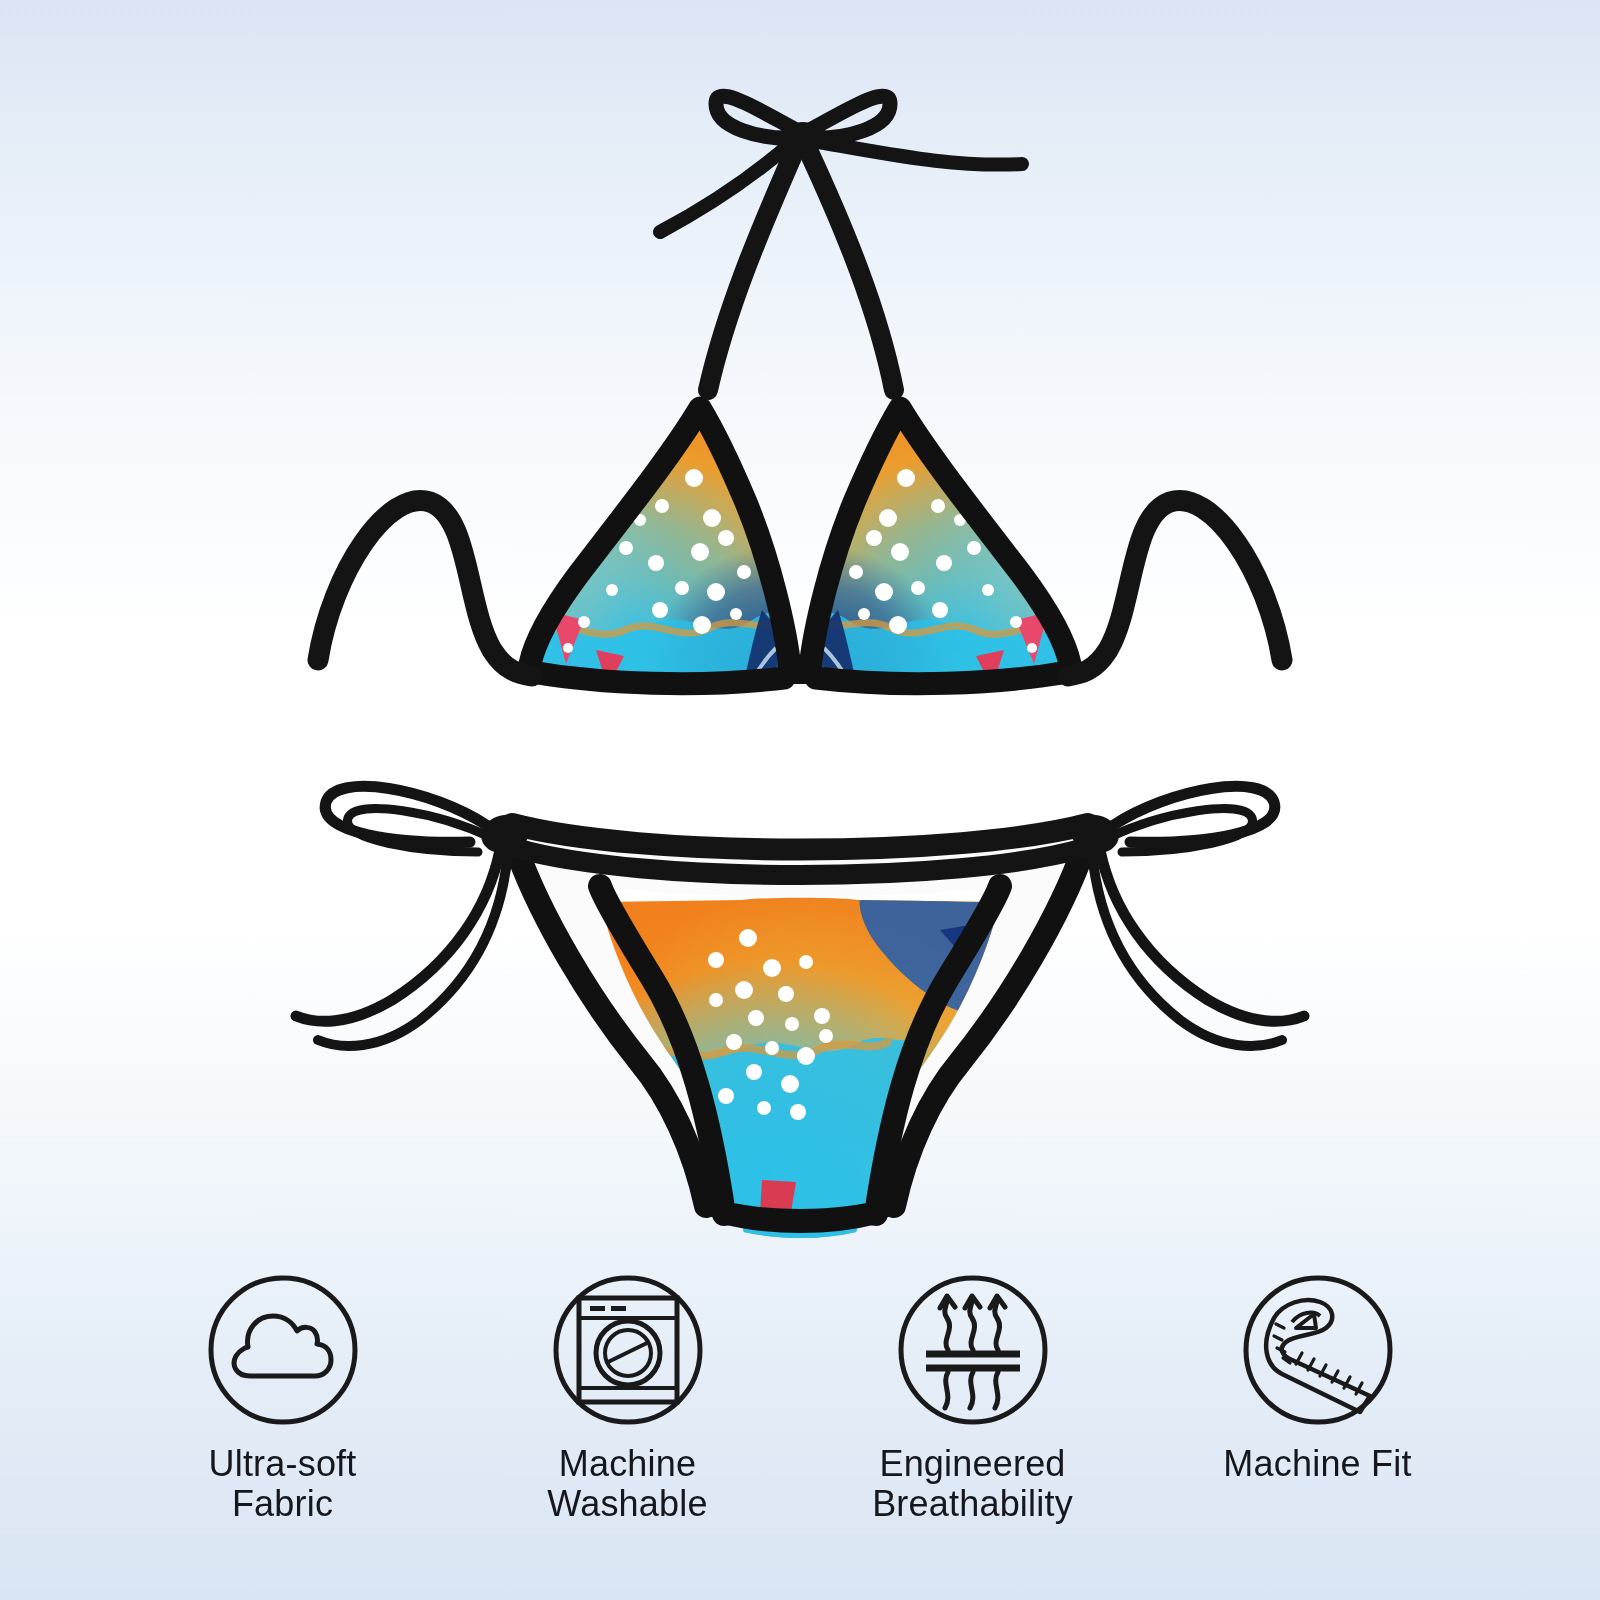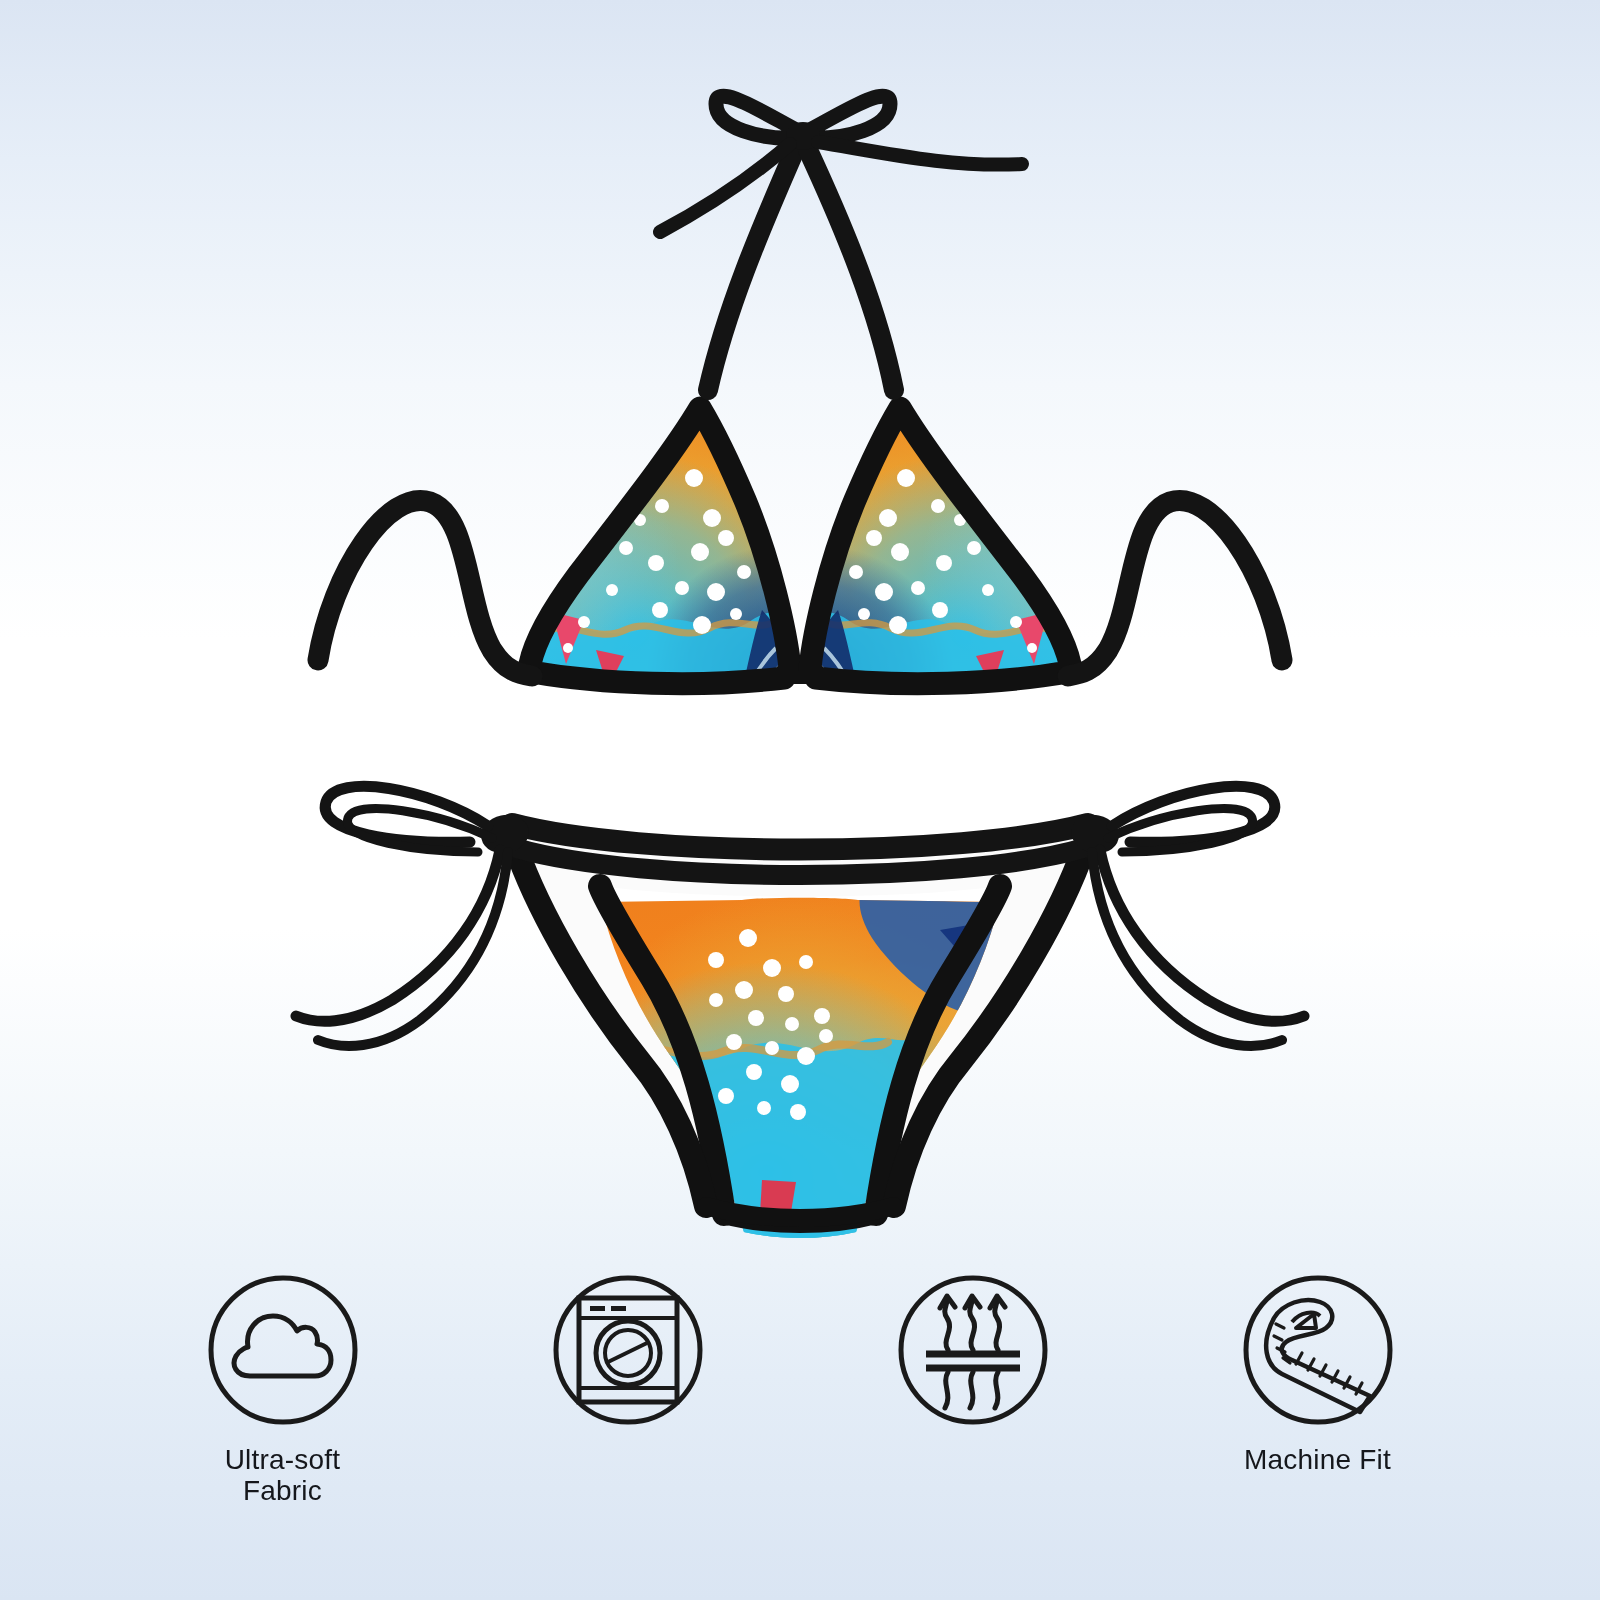--- a/index.html
+++ b/index.html
@@ -48,21 +48,21 @@
     flex-direction: column;
     align-items: center;
   }
   .feature-icon {
     width: 160px;
     height: 160px;
   }
   .feature-label {
     margin-top: 14px;
     text-align: center;
-    font-size: 28px;
+    font-size: 36px;
     line-height: 1.12;
     color: #15171c;
     letter-spacing: 0.2px;
     white-space: pre-line;
   }
 </style>
 </head>
 <body>
 
 <div id="stage">
@@ -357,39 +357,43 @@
         <circle cx="80" cy="80" r="72" fill="none" stroke="#1a1a1a" stroke-width="5"></circle>
         <rect x="31" y="28" width="98" height="104" fill="none" stroke="#1a1a1a" stroke-width="5"></rect>
         <line x1="31" y1="48" x2="129" y2="48" stroke="#1a1a1a" stroke-width="4"></line>
         <line x1="31" y1="118" x2="129" y2="118" stroke="#1a1a1a" stroke-width="4"></line>
         <rect x="42" y="36" width="15" height="5" fill="#1a1a1a"></rect>
         <rect x="63" y="36" width="15" height="5" fill="#1a1a1a"></rect>
         <circle cx="80" cy="83" r="32" fill="none" stroke="#1a1a1a" stroke-width="5"></circle>
         <circle cx="80" cy="83" r="23" fill="none" stroke="#1a1a1a" stroke-width="4"></circle>
         <line x1="60" y1="92" x2="99" y2="73" stroke="#1a1a1a" stroke-width="4"></line>
       </svg>
+      <div class="feature-label">Machine
+Washable</div>
     </div>
 
     <div class="feature">
       <svg class="feature-icon" viewBox="0 0 160 160">
         <circle cx="80" cy="80" r="72" fill="none" stroke="#1a1a1a" stroke-width="5"></circle>
         <line x1="33" y1="84" x2="127" y2="84" stroke="#1a1a1a" stroke-width="7"></line>
         <line x1="33" y1="98" x2="127" y2="98" stroke="#1a1a1a" stroke-width="7"></line>
 
         <path d="M 55 80 C 48 70, 62 60, 54 48 C 49 41, 54 36, 54 30" fill="none" stroke="#1a1a1a" stroke-width="5" stroke-linecap="round"></path>
         <path d="M 47 38 L 54 26 L 62 37" fill="none" stroke="#1a1a1a" stroke-width="5" stroke-linejoin="round" stroke-linecap="round"></path>
         <path d="M 80 80 C 73 70, 87 60, 79 48 C 74 41, 79 36, 79 30" fill="none" stroke="#1a1a1a" stroke-width="5" stroke-linecap="round"></path>
         <path d="M 72 38 L 79 26 L 87 37" fill="none" stroke="#1a1a1a" stroke-width="5" stroke-linejoin="round" stroke-linecap="round"></path>
         <path d="M 105 80 C 98 70, 112 60, 104 48 C 99 41, 104 36, 104 30" fill="none" stroke="#1a1a1a" stroke-width="5" stroke-linecap="round"></path>
         <path d="M 97 38 L 104 26 L 112 37" fill="none" stroke="#1a1a1a" stroke-width="5" stroke-linejoin="round" stroke-linecap="round"></path>
 
         <path d="M 55 102 C 48 114, 60 124, 52 138" fill="none" stroke="#1a1a1a" stroke-width="5" stroke-linecap="round"></path>
         <path d="M 80 102 C 73 114, 85 124, 77 138" fill="none" stroke="#1a1a1a" stroke-width="5" stroke-linecap="round"></path>
         <path d="M 105 102 C 98 114, 110 124, 102 138" fill="none" stroke="#1a1a1a" stroke-width="5" stroke-linecap="round"></path>
       </svg>
+      <div class="feature-label">Engineered
+Breathability</div>
     </div>
 
     <div class="feature">
       <svg class="feature-icon" viewBox="0 0 160 160">
         <circle cx="80" cy="80" r="72" fill="none" stroke="#1a1a1a" stroke-width="5"></circle>
 
         <path d="M 36 48 C 44 34, 66 26, 82 32 C 96 37, 98 50, 88 58
                  C 78 66, 58 64, 48 72 C 40 78, 44 86, 54 90
                  L 132 126 L 122 142 L 44 104 C 28 96, 22 74, 36 48 Z" fill="none" stroke="#1a1a1a" stroke-width="4.5" stroke-linejoin="round"></path>
 

